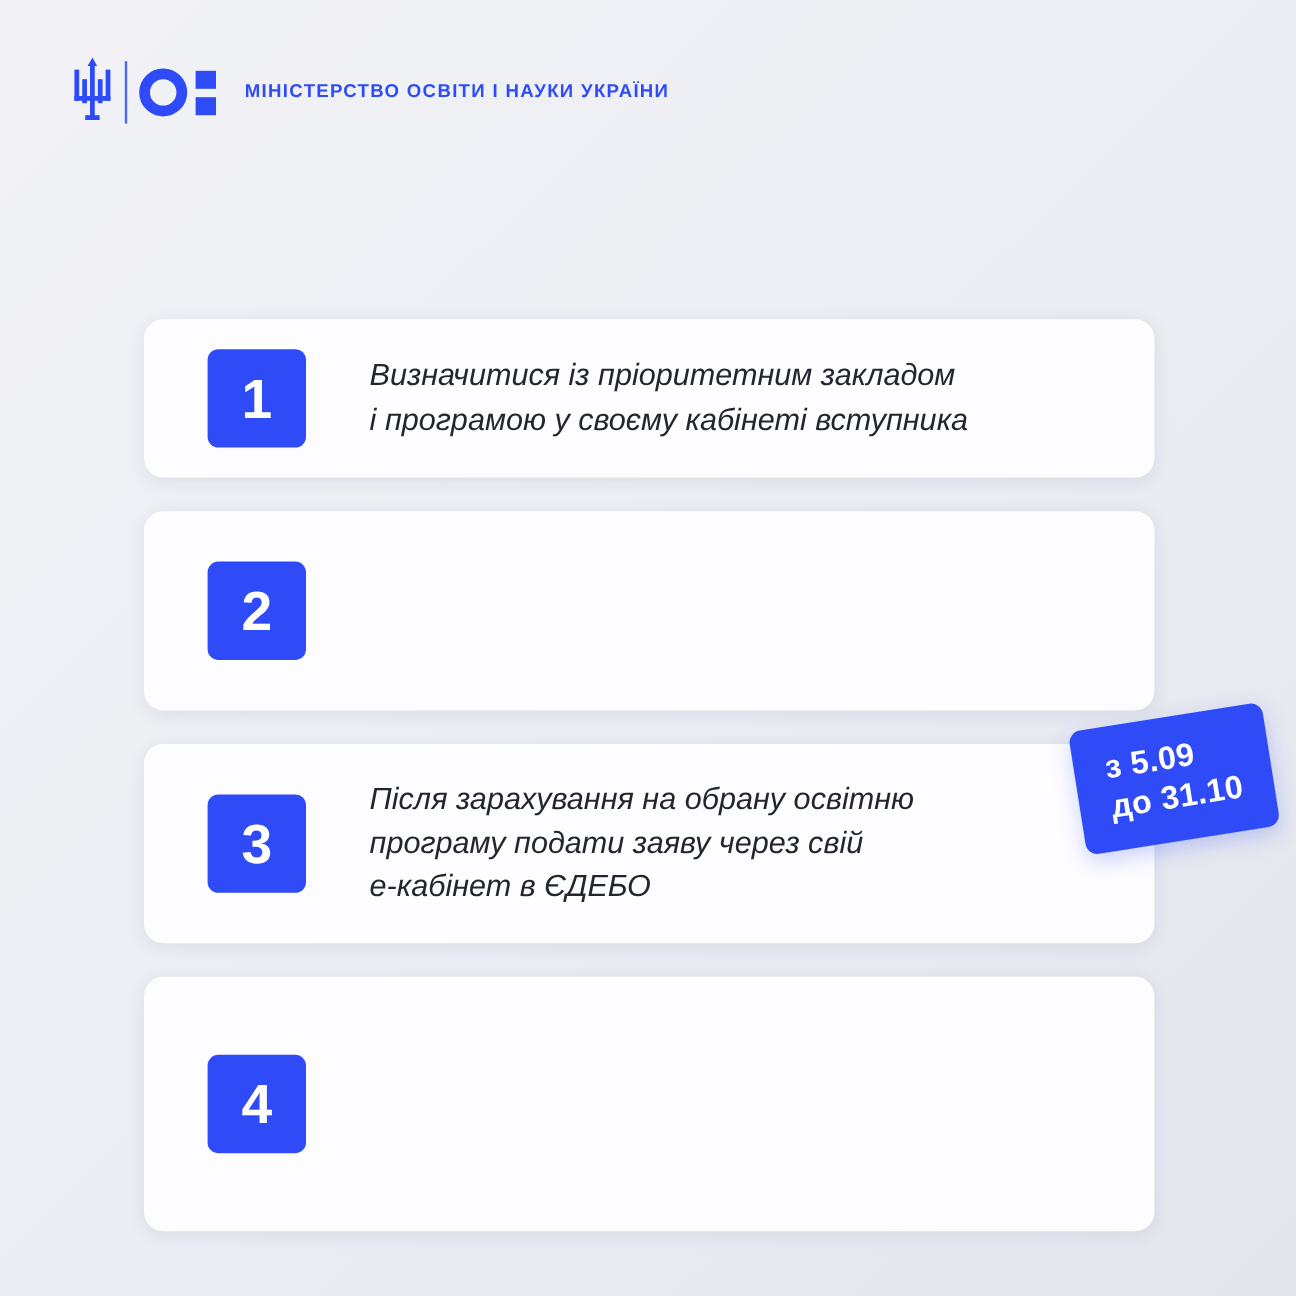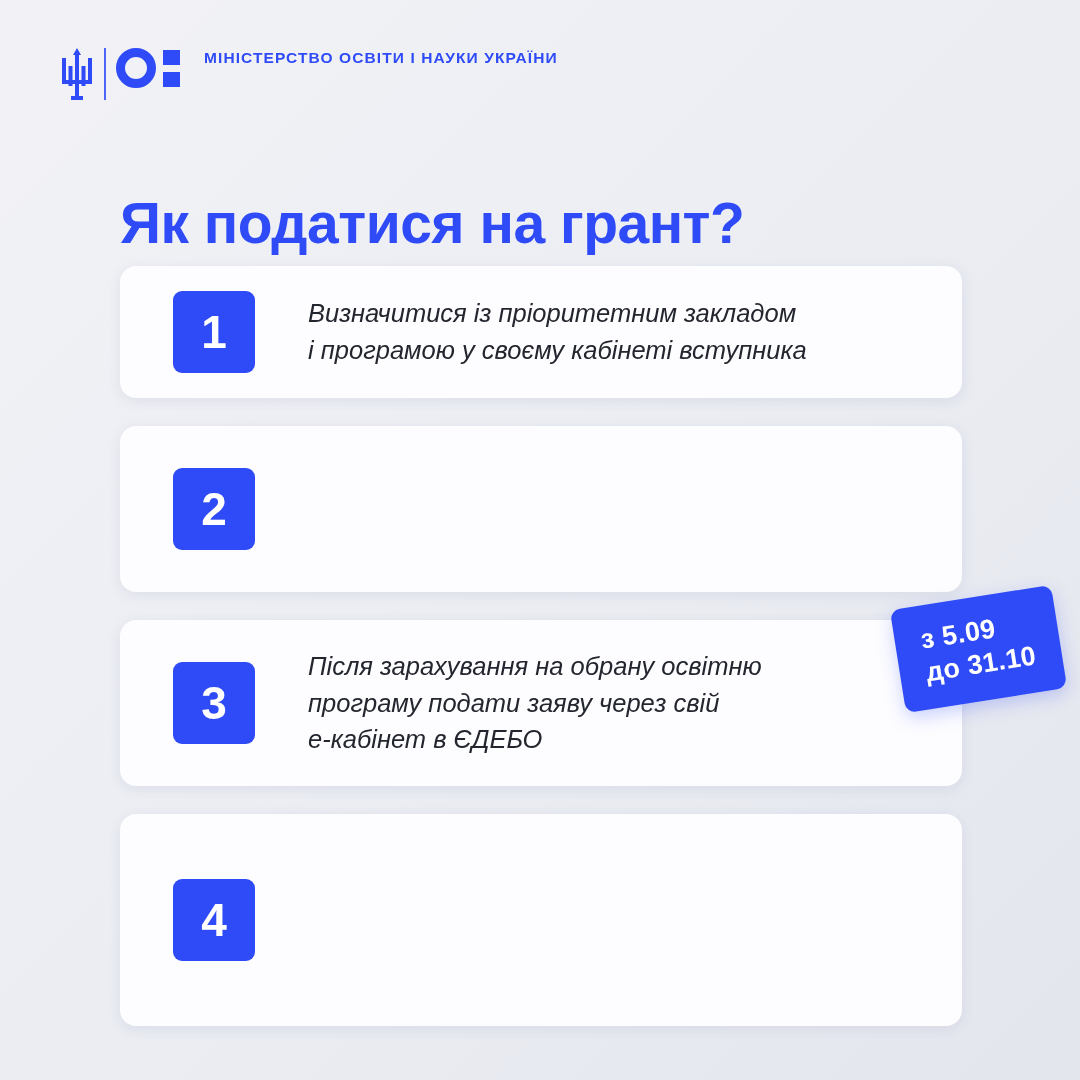--- a/index.html
+++ b/index.html
@@ -21,21 +21,21 @@
     height: 1080px;
     box-sizing: border-box;
   }
 
   
   .logo-row {
     position: absolute;
     left: 60px;
     top: 48px;
     display: flex;
-    align-items: flex-start;
+    align-items: center;
     gap: 10px;
   }
   .trident {
     width: 34px;
     height: 58px;
     flex: 0 0 auto;
   }
   .logo-divider {
     width: 2px;
     height: 52px;
@@ -180,21 +180,20 @@
       <div class="mon-bars">
         <span></span>
           <span></span>
       </div>
     </div>
     <div class="mon-text">МІНІСТЕРСТВО
 ОСВІТИ І НАУКИ
 УКРАЇНИ</div>
   </div>
 
-  <h1 class="title">Як податися на грант?</h1>
 
   <div class="steps">
 
     <div class="step step-1">
       <div class="badge-wrap">
         <div class="badge">1</div>
       </div>
       <div class="step-text">Визначитися із пріоритетним закладом
 і програмою у своєму кабінеті вступника</div>
     </div>

